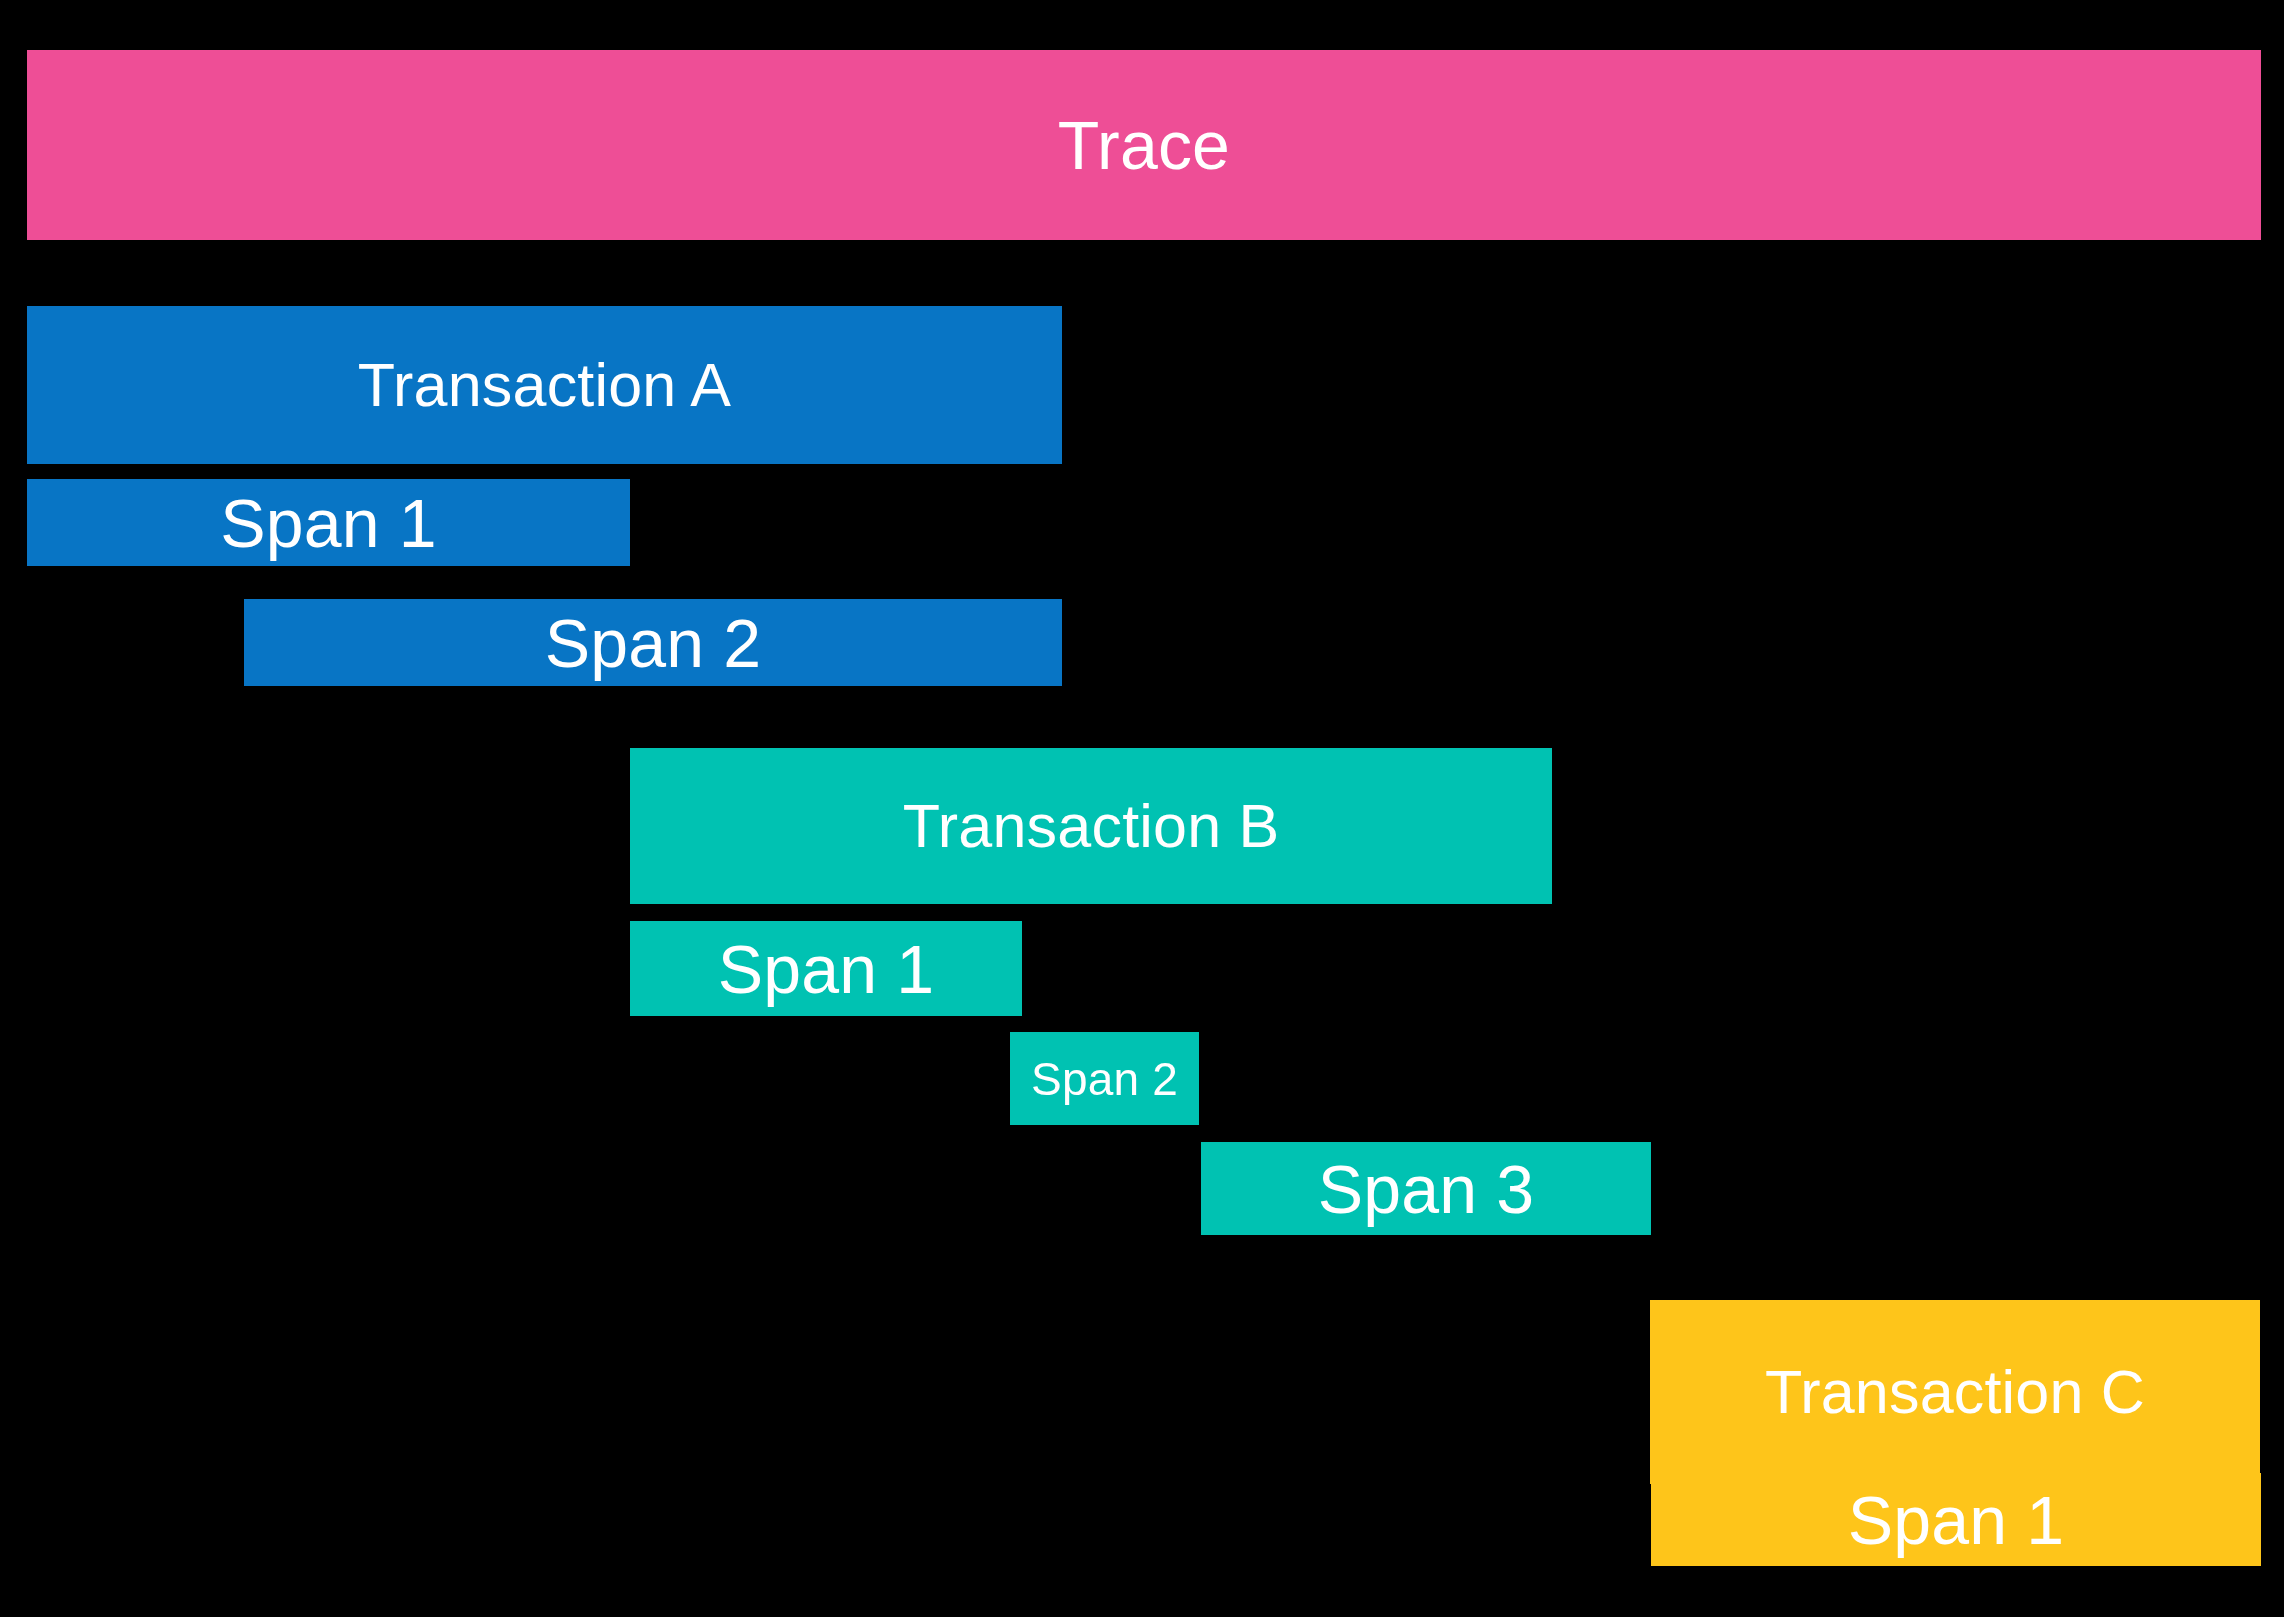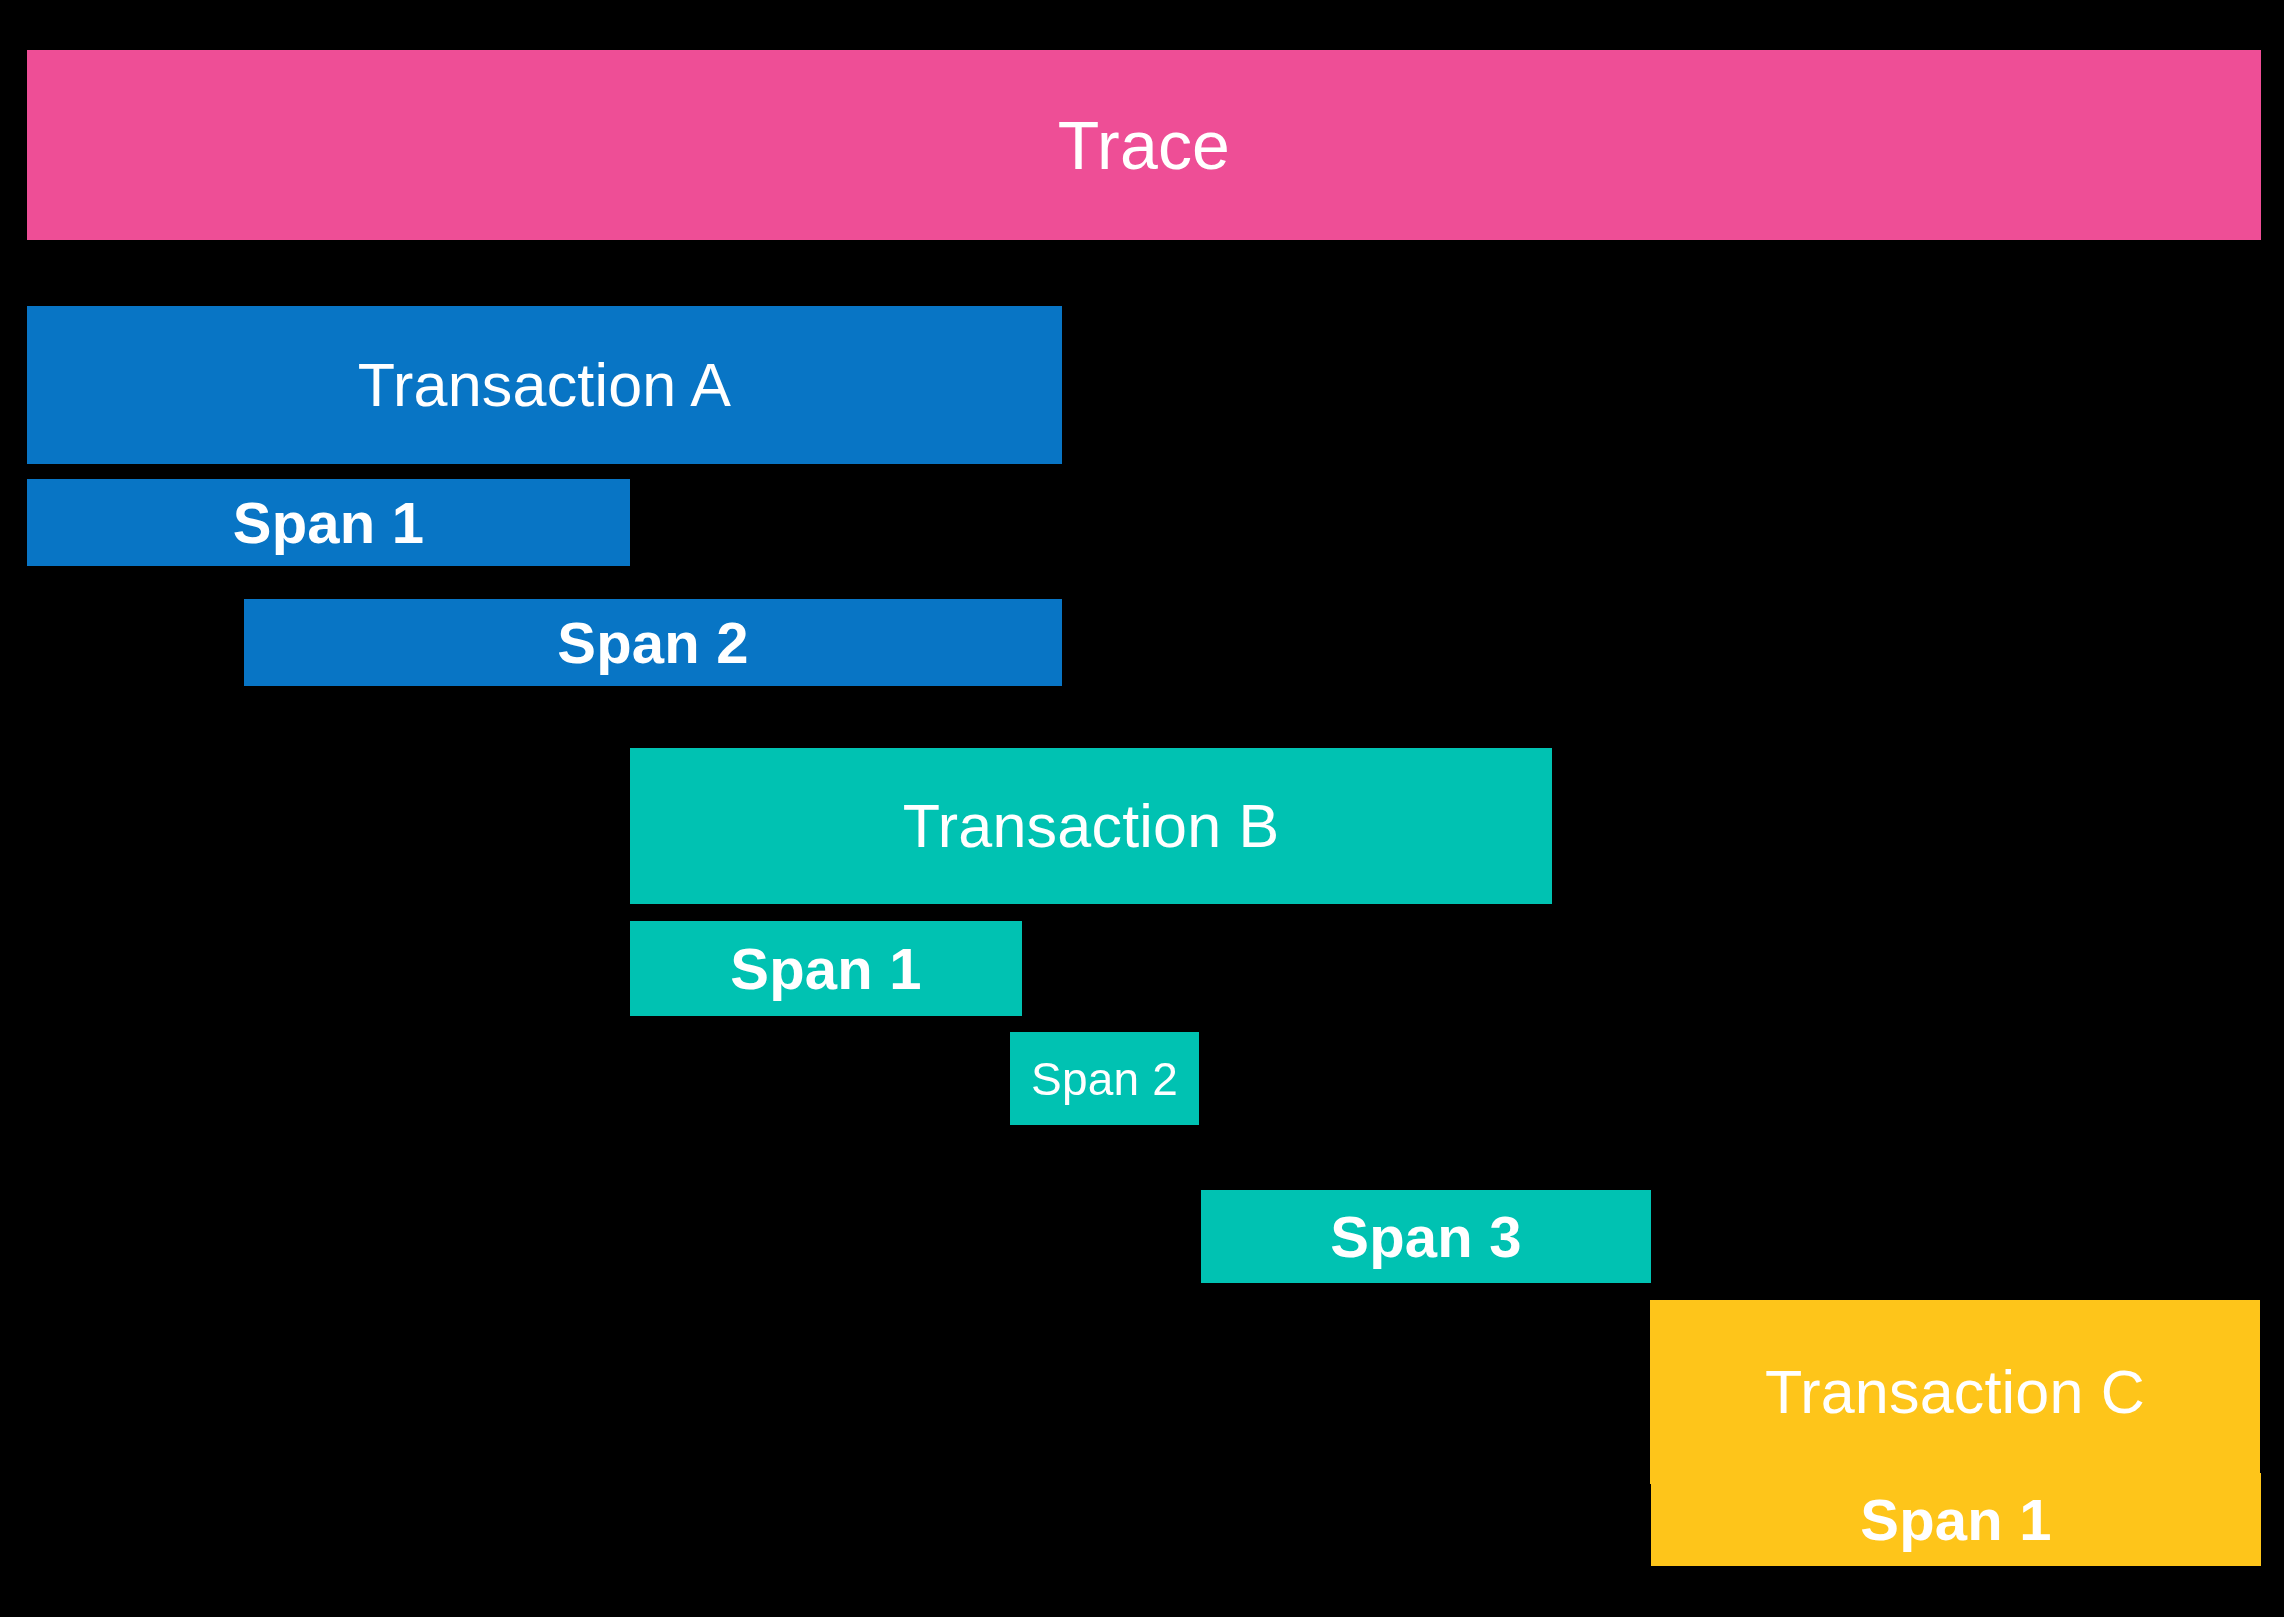--- a/index.html
+++ b/index.html
@@ -32,21 +32,21 @@
   }
   .bar-label {
     color: #ffffff;
     display: block;
   }
   
   .lvl-trace       { font-size: 68px; }
   
   .lvl-transaction { font-size: 61px; }
   
-  .lvl-span        { font-size: 58px; font-weight: bold; }
+  .lvl-span        { font-size: 68px; }
   .lvl-span-sm     { font-size: 46px; }
 </style>
 </head>
 <body>
 
 <div id="canvas" style="background: rgb(0, 0, 0);">
     <div class="bar lvl-transaction" style="left: 27px; top: 306px; width: 1035px; height: 158px; background: rgb(8, 117, 197);">
       <span class="bar-label">Transaction A</span>
     </div>
     <div class="bar lvl-trace" style="left: 27px; top: 50px; width: 2234px; height: 190px; background: rgb(238, 78, 150);">
@@ -60,21 +60,21 @@
     </div>
     <div class="bar lvl-transaction" style="left: 630px; top: 748px; width: 922px; height: 156px; background: rgb(0, 194, 178);">
       <span class="bar-label">Transaction B</span>
     </div>
     <div class="bar lvl-span" style="left: 630px; top: 921px; width: 392px; height: 95px; background: rgb(0, 194, 178);">
       <span class="bar-label">Span 1</span>
     </div>
     <div class="bar lvl-span-sm" style="left: 1010px; top: 1032px; width: 189px; height: 93px; background: rgb(0, 194, 178);">
       <span class="bar-label">Span 2</span>
     </div>
-    <div class="bar lvl-span" style="left: 1201px; top: 1142px; width: 450px; height: 93px; background: rgb(0, 194, 178); margin-top: 48px;">
+    <div class="bar lvl-span" style="left: 1201px; top: 1142px; width: 450px; height: 93px; background: rgb(0, 194, 178);">
       <span class="bar-label">Span 3</span>
     </div>
     <div class="bar lvl-transaction" style="left: 1650px; top: 1300px; width: 610px; height: 184px; background: rgb(254, 197, 26);">
       <span class="bar-label">Transaction C</span>
     </div>
     <div class="bar lvl-span" style="left: 1651px; top: 1473px; width: 610px; height: 93px; background: rgb(254, 197, 26);">
       <span class="bar-label">Span 1</span>
     </div>
   </div>
 

